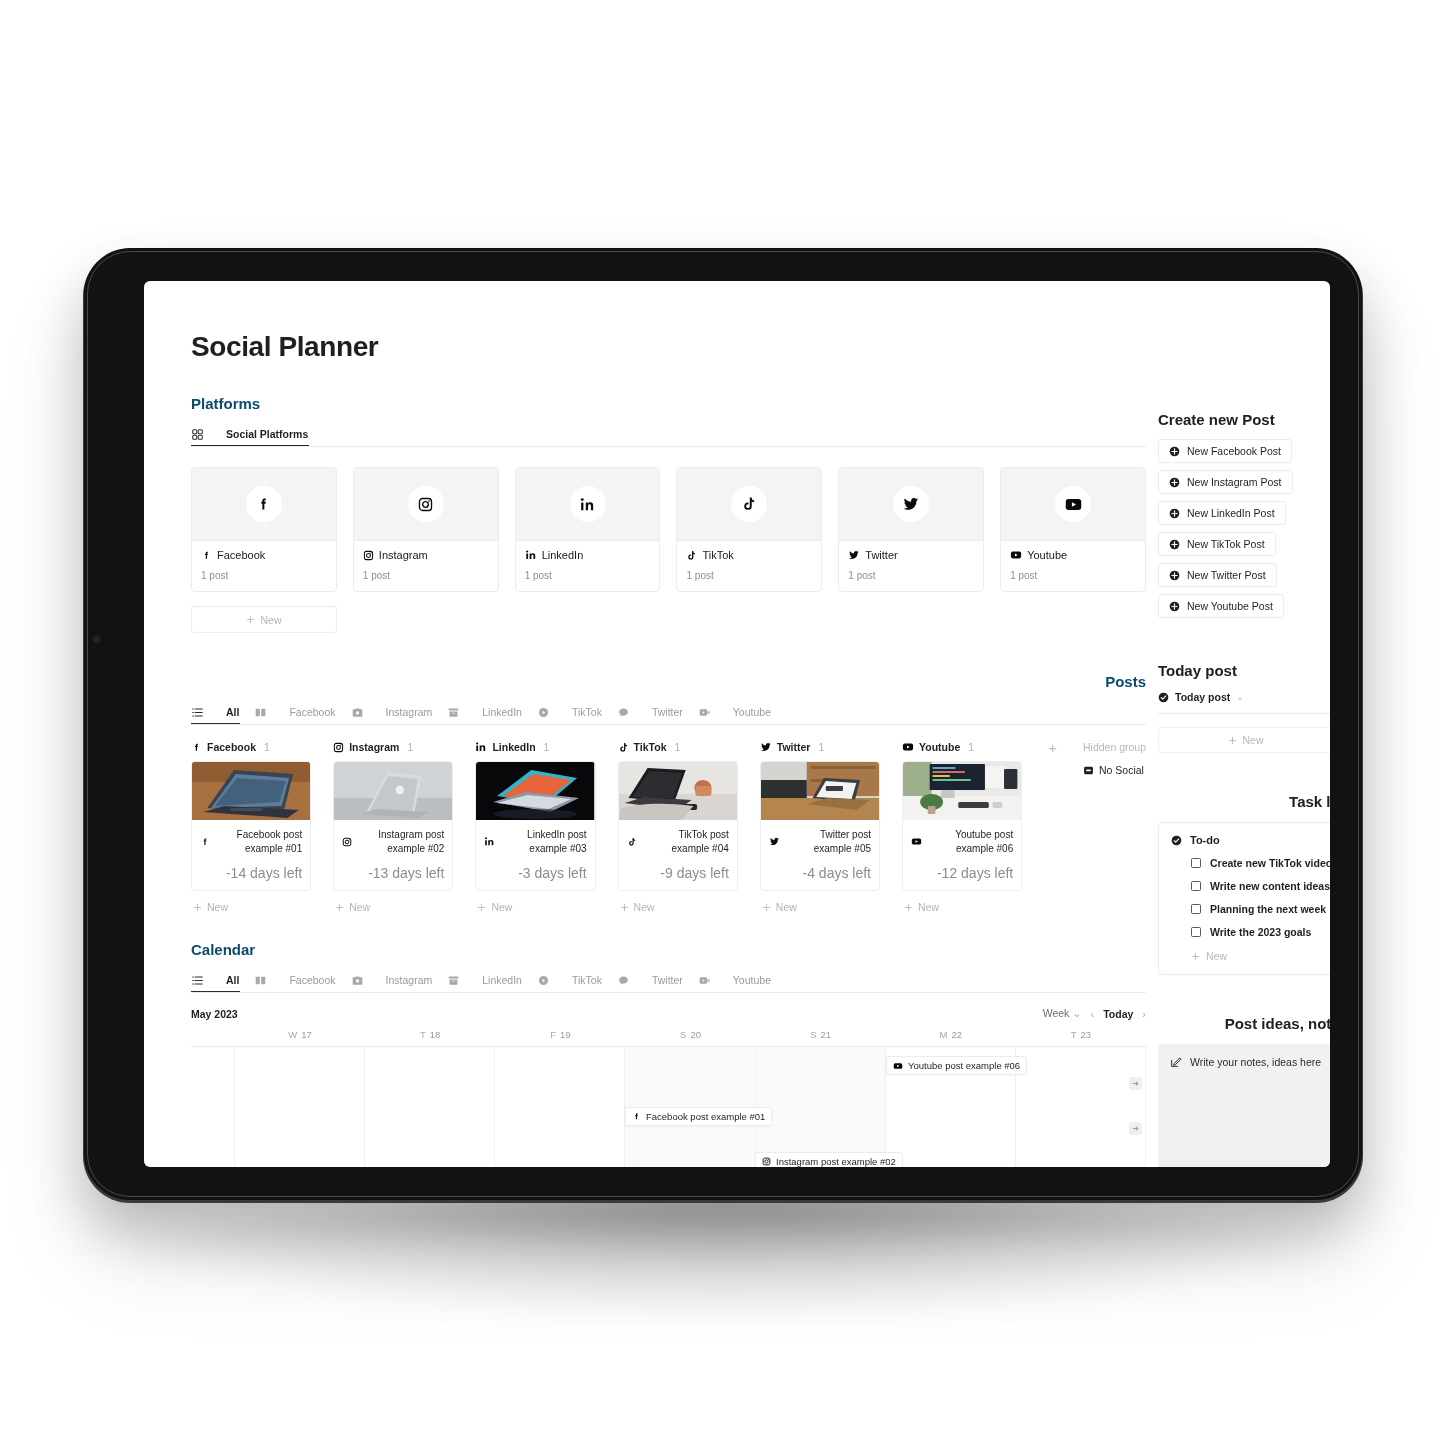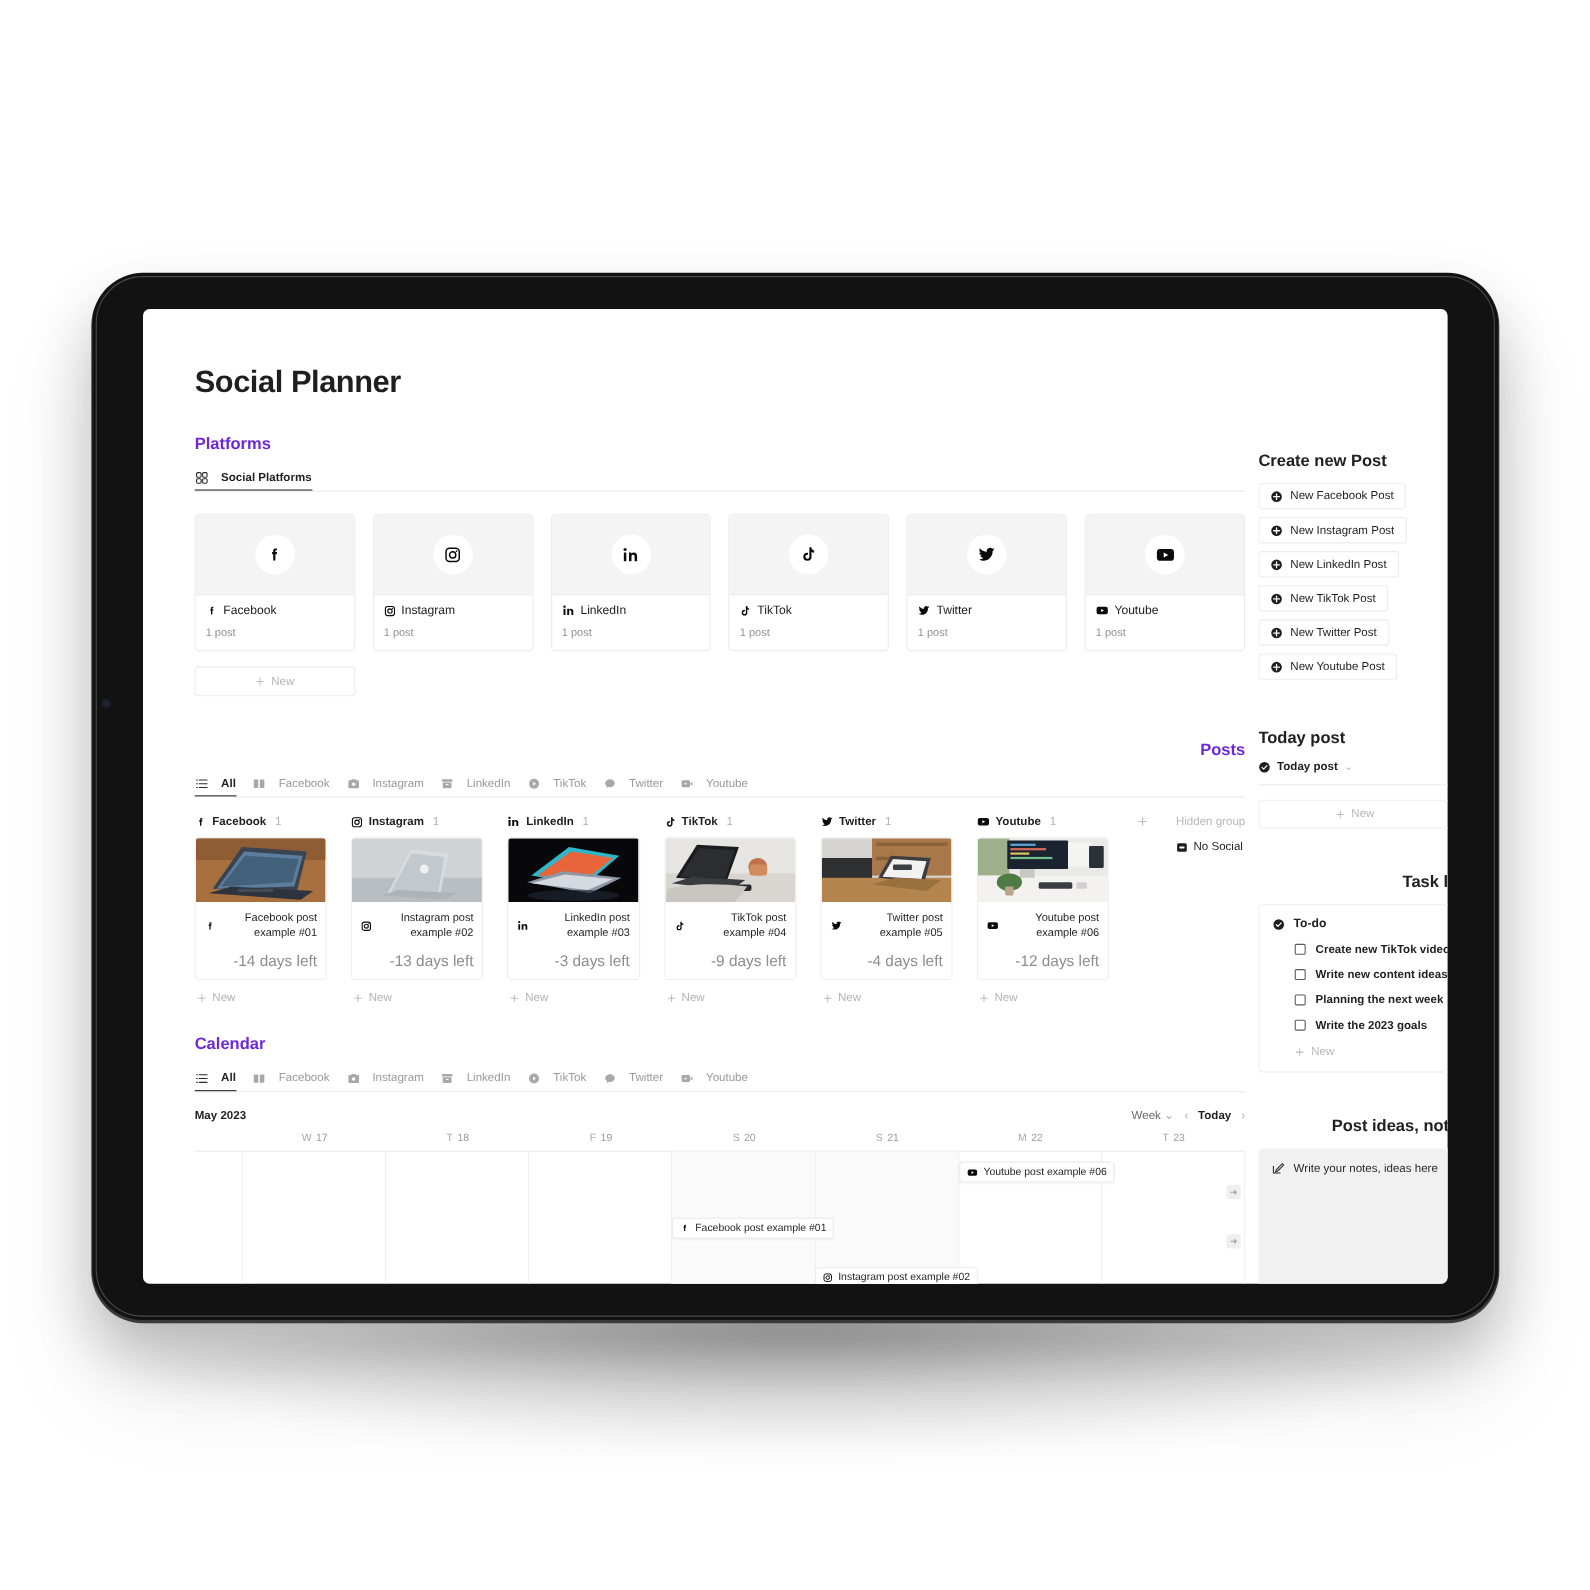--- a/index.html
+++ b/index.html
@@ -30,21 +30,21 @@
     pointer-events: none;
   }
   .device-cam {
     position: absolute; left: 8px; top: 387px;
     width: 9px; height: 9px; border-radius: 50%;
     background: #1d2330;
     box-shadow: inset 0 0 2px #0a0e16;
   }
   .screen {
     position: absolute;
-    left: 46px; top: 33px;
+    left: 60px; top: 33px;
     width: 1186px; height: 886px;
     background: #ffffff;
     border-radius: 6px;
     overflow: hidden;
   }
   .device-shadow {
     position: absolute;
     left: 120px; top: 1196px;
     width: 1210px; height: 120px;
     background: radial-gradient(ellipse at 50% 0%, rgba(0,0,0,0.30) 0%, rgba(0,0,0,0.10) 45%, rgba(0,0,0,0.0) 78%);
@@ -63,27 +63,27 @@
     overflow: hidden;
   }
 
   .app-title {
     font-size: 28px; font-weight: 700; color: #1f1f1f;
     letter-spacing: -0.4px;
     padding-top: 50px;
   }
 
   .sec-title {
-    font-size: 15px; font-weight: 700; color: #6d28d9;
+    font-size: 15px; font-weight: 700; color: #0c4a6e;
   }
 
   
   .tabbar { display: flex; align-items: flex-end; gap: 14px;
     border-bottom: 1px solid #ebebeb; margin-top: 13px; }
-  .tab { display: flex; align-items: center; gap: 12px;
+  .tab { display: flex; align-items: center; gap: 23px;
     font-size: 10.5px; color: #9a9a9a; padding: 3px 1px 5px;
     border-bottom: 1.6px solid transparent; white-space: nowrap; }
   .tab.active { color: #1f1f1f; font-weight: 700; border-bottom-color: #2b2b2b; }
   .tab svg { display: block; }
 
   
   .gallery { display: flex; gap: 16px; margin-top: 20px; }
   .pcard { width: 146px; background: #fff; border: 1px solid #ececec;
     border-radius: 4px; overflow: hidden; }
   .pcard-cover { height: 72px; background: #f4f4f4;

